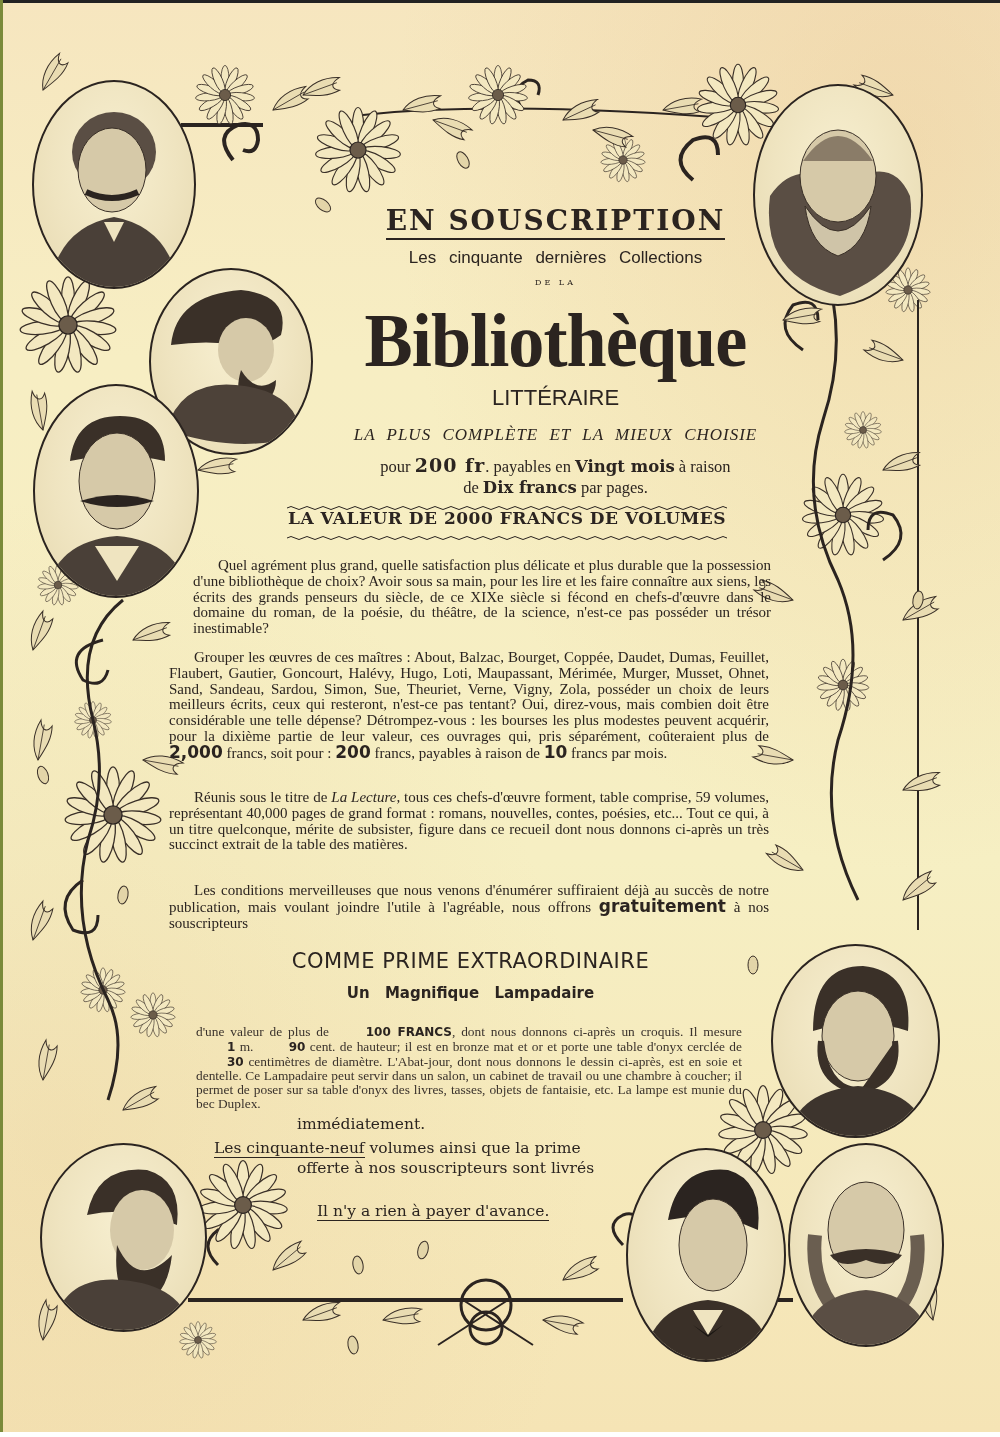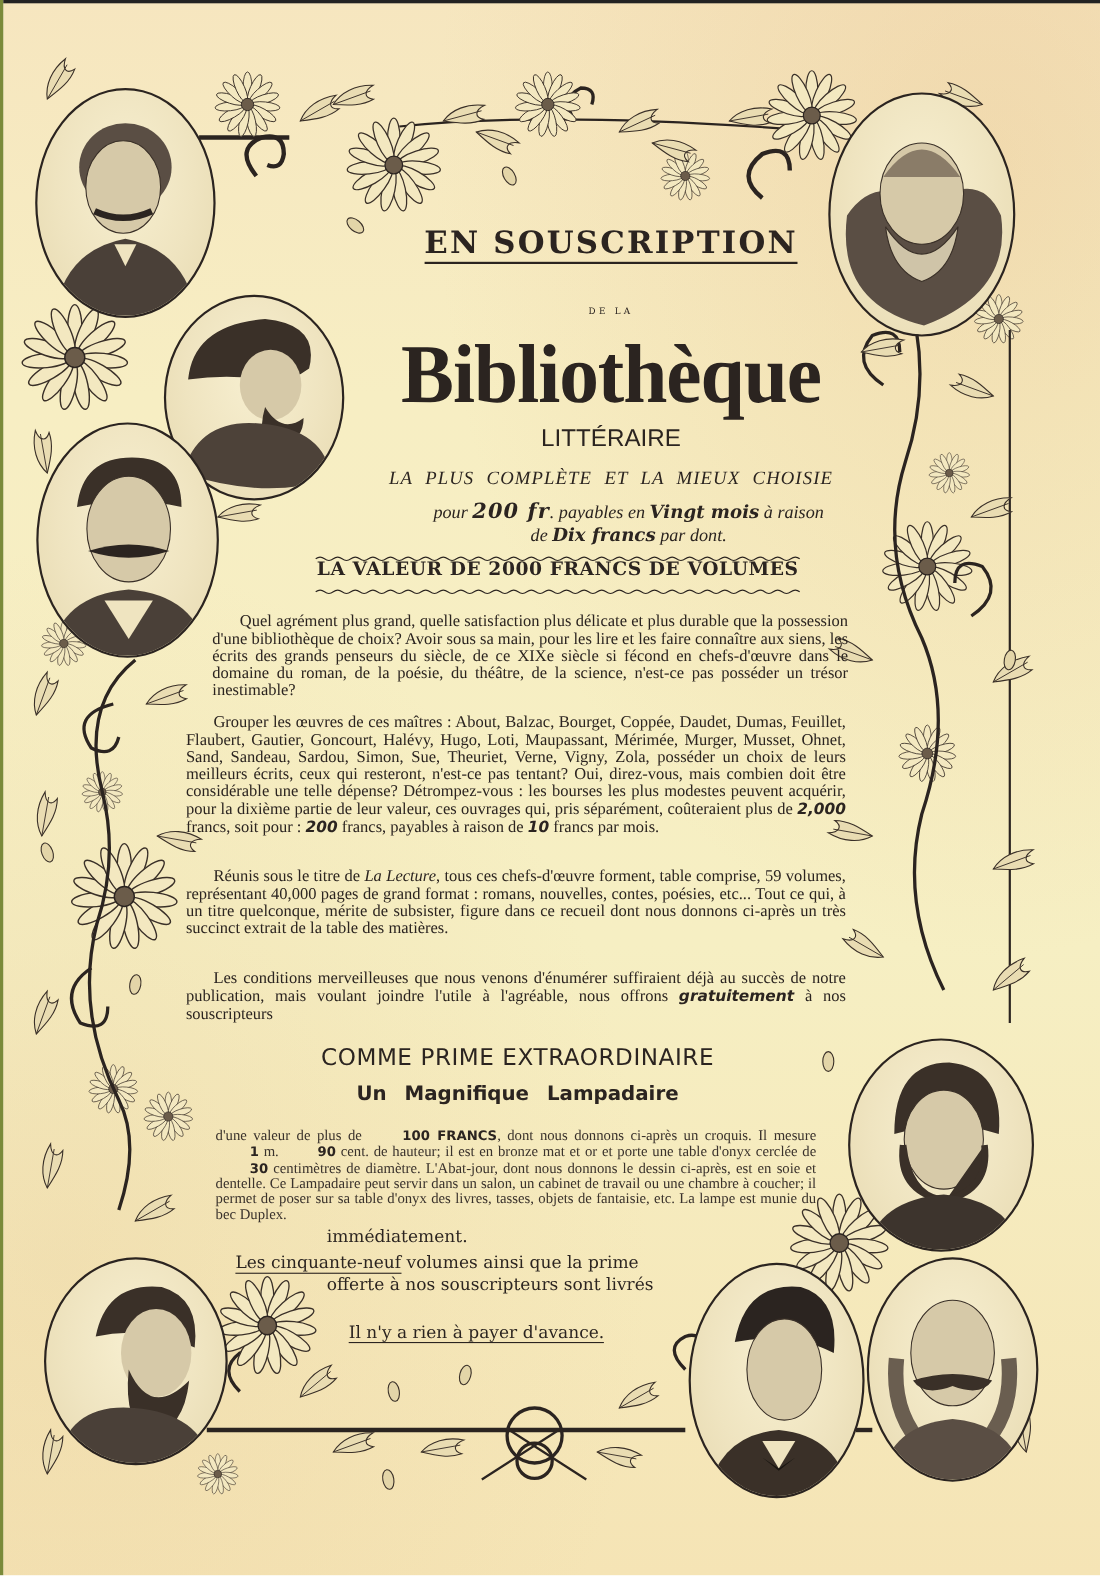--- a/index.html
+++ b/index.html
@@ -21,36 +21,36 @@
   .portrait svg{position:absolute;inset:0;width:100%;height:100%;}
 
   
   .h-souscription{left:300px;top:204px;width:505px;font-family:"DejaVu Serif",serif;font-weight:bold;font-size:28px;letter-spacing:2px;}
   .h-souscription span{border-bottom:2px solid #2b2420;padding-bottom:1px;}
   .h-collections{left:300px;top:248px;width:505px;font-family:"Liberation Sans",sans-serif;font-size:17px;word-spacing:8px;}
   .h-dela{left:300px;top:278px;width:505px;font-size:8px;letter-spacing:3px;}
   .h-biblio{left:300px;top:290px;width:505px;font-family:"Liberation Serif",serif;font-weight:bold;font-size:76px;line-height:100px;letter-spacing:-1px;transform:scaleX(.95);}
   .h-litt{left:300px;top:385px;width:505px;font-family:"Liberation Sans",sans-serif;font-size:22px;}
   .h-plus{left:300px;top:425px;width:505px;font-family:"Liberation Serif",serif;font-style:italic;font-size:17px;letter-spacing:1px;word-spacing:6px;}
-  .h-prix{left:316px;top:455px;width:505px;font-family:"Liberation Serif",serif;font-size:16.5px;line-height:21px;font-style:italic;}
+  .h-prix{left:300px;top:455px;width:505px;font-family:"Liberation Serif",serif;font-size:16.5px;line-height:21px;}
   .h-prix b{font-family:"DejaVu Serif",serif;}
   .h-prix .big{font-size:19px;font-weight:900;letter-spacing:1px;}
   .h-valeur{left:284px;top:508px;width:440px;font-family:"DejaVu Serif",serif;font-weight:bold;font-size:17px;letter-spacing:.5px;white-space:nowrap;}
 
   
   .body{left:190px;width:578px;font-family:"Liberation Serif",serif;font-size:15px;line-height:15.8px;text-align:justify;}
   .body p{margin:0 0 4px 0;text-indent:25px;}
-  .body b{font-family:"DejaVu Sans",sans-serif;font-size:14px;font-style:italic;}
+  .body b{font-family:"DejaVu Sans",sans-serif;font-size:17px;}
   .p1{top:558px;}
   .p2{top:650px;left:166px;width:600px;}
   .p3{top:790px;left:166px;width:600px;}
   .p4{top:883px;left:166px;width:600px;}
 
   .h-prime{left:180px;top:949px;width:575px;font-family:"DejaVu Sans",sans-serif;font-size:21px;letter-spacing:.5px;}
-  .h-lamp{left:180px;top:984px;width:575px;font-family:"DejaVu Sans",sans-serif;font-weight:bold;font-size:18px;word-spacing:10px;}
+  .h-lamp{left:180px;top:984px;width:575px;font-family:"DejaVu Sans",sans-serif;font-weight:bold;font-size:15px;word-spacing:10px;}
   .lamp-desc{left:193px;top:1025px;width:546px;font-family:"Liberation Serif",serif;font-size:13.4px;line-height:13.8px;text-align:justify;color:#3a322c;}
   .lamp-desc b{font-family:"DejaVu Sans",sans-serif;font-size:12px;color:#2b2420;margin-left:31px;}
 
   .final{font-family:"DejaVu Serif",serif;font-size:15.5px;line-height:20px;}
   .f1{left:211px;top:1138px;}
   .f1 u,.f4 u{text-decoration:none;border-bottom:1.5px solid #2b2420;}
   .f2{left:294px;top:1158px;}
   .f3{left:294px;top:1114px;}
   .f4{left:314px;top:1201px;}
 </style>
@@ -243,27 +243,28 @@
   <div class="portrait" style="left:785px;top:1143px;width:152px;height:200px;">
     <svg viewBox="0 0 152 200">
       <path d="M25 90 q-5 50 25 80 M127 90 q5 50 -25 80" stroke="#6a5e50" stroke-width="14" fill="none"></path>
       <ellipse cx="76" cy="85" rx="38" ry="48" fill="#d6c9a8" stroke="#3a3028"></ellipse>
       <path d="M40 110 q36 -12 72 0 q-10 15 -36 5 q-26 10 -36 -5" fill="#3a3028"></path>
       <path d="M10 200 q10 -50 66 -55 q56 5 66 55 Z" fill="#5a4e44"></path>
     </svg>
   </div>
 
   <div class="abs center ink h-souscription"><span>EN SOUSCRIPTION</span></div>
+  <div class="abs center ink h-collections">Les cinquante dernières Collections</div>
   <div class="abs center ink h-dela">DE LA</div>
   <div class="abs center ink h-biblio">Bibliothèque</div>
   <div class="abs center ink h-litt">LITTÉRAIRE</div>
   <div class="abs center ink h-plus">LA PLUS COMPLÈTE ET LA MIEUX CHOISIE</div>
   <div class="abs center ink h-prix">
     <span>pour </span><b class="big">200 fr</b><span>. payables en </span><b>Vingt mois</b><span> à raison</span><br>
-    <span>de </span><b>Dix francs</b><span> par dont.</span>
+    <span>de </span><b>Dix francs</b><span> par pages.</span>
   </div>
   <div class="abs center ink h-valeur">LA VALEUR DE 2000 FRANCS DE VOLUMES</div>
 
   <div class="abs ink body p1">
     <p>Quel agrément plus grand, quelle satisfaction plus délicate et plus durable que la possession d'une bibliothèque de choix? Avoir sous sa main, pour les lire et les faire connaître aux siens, les écrits des grands penseurs du siècle, de ce XIXe siècle si fécond en chefs-d'œuvre dans le domaine du roman, de la poésie, du théâtre, de la science, n'est-ce pas posséder un trésor inestimable?</p>
   </div>
   <div class="abs ink body p2">
     <p><span>Grouper les œuvres de ces maîtres : About, Balzac, Bourget, Coppée, Daudet, Dumas, Feuillet, Flaubert, Gautier, Goncourt, Halévy, Hugo, Loti, Maupassant, Mérimée, Murger, Musset, Ohnet, Sand, Sandeau, Sardou, Simon, Sue, Theuriet, Verne, Vigny, Zola, posséder un choix de leurs meilleurs écrits, ceux qui resteront, n'est-ce pas tentant? Oui, direz-vous, mais combien doit être considérable une telle dépense? Détrompez-vous : les bourses les plus modestes peuvent acquérir, pour la dixième partie de leur valeur, ces ouvrages qui, pris séparément, coûteraient plus de </span><b>2,000</b><span> francs, soit pour : </span><b>200</b><span> francs, payables à raison de </span><b>10</b><span> francs par mois.</span></p>
   </div>
   <div class="abs ink body p3">

